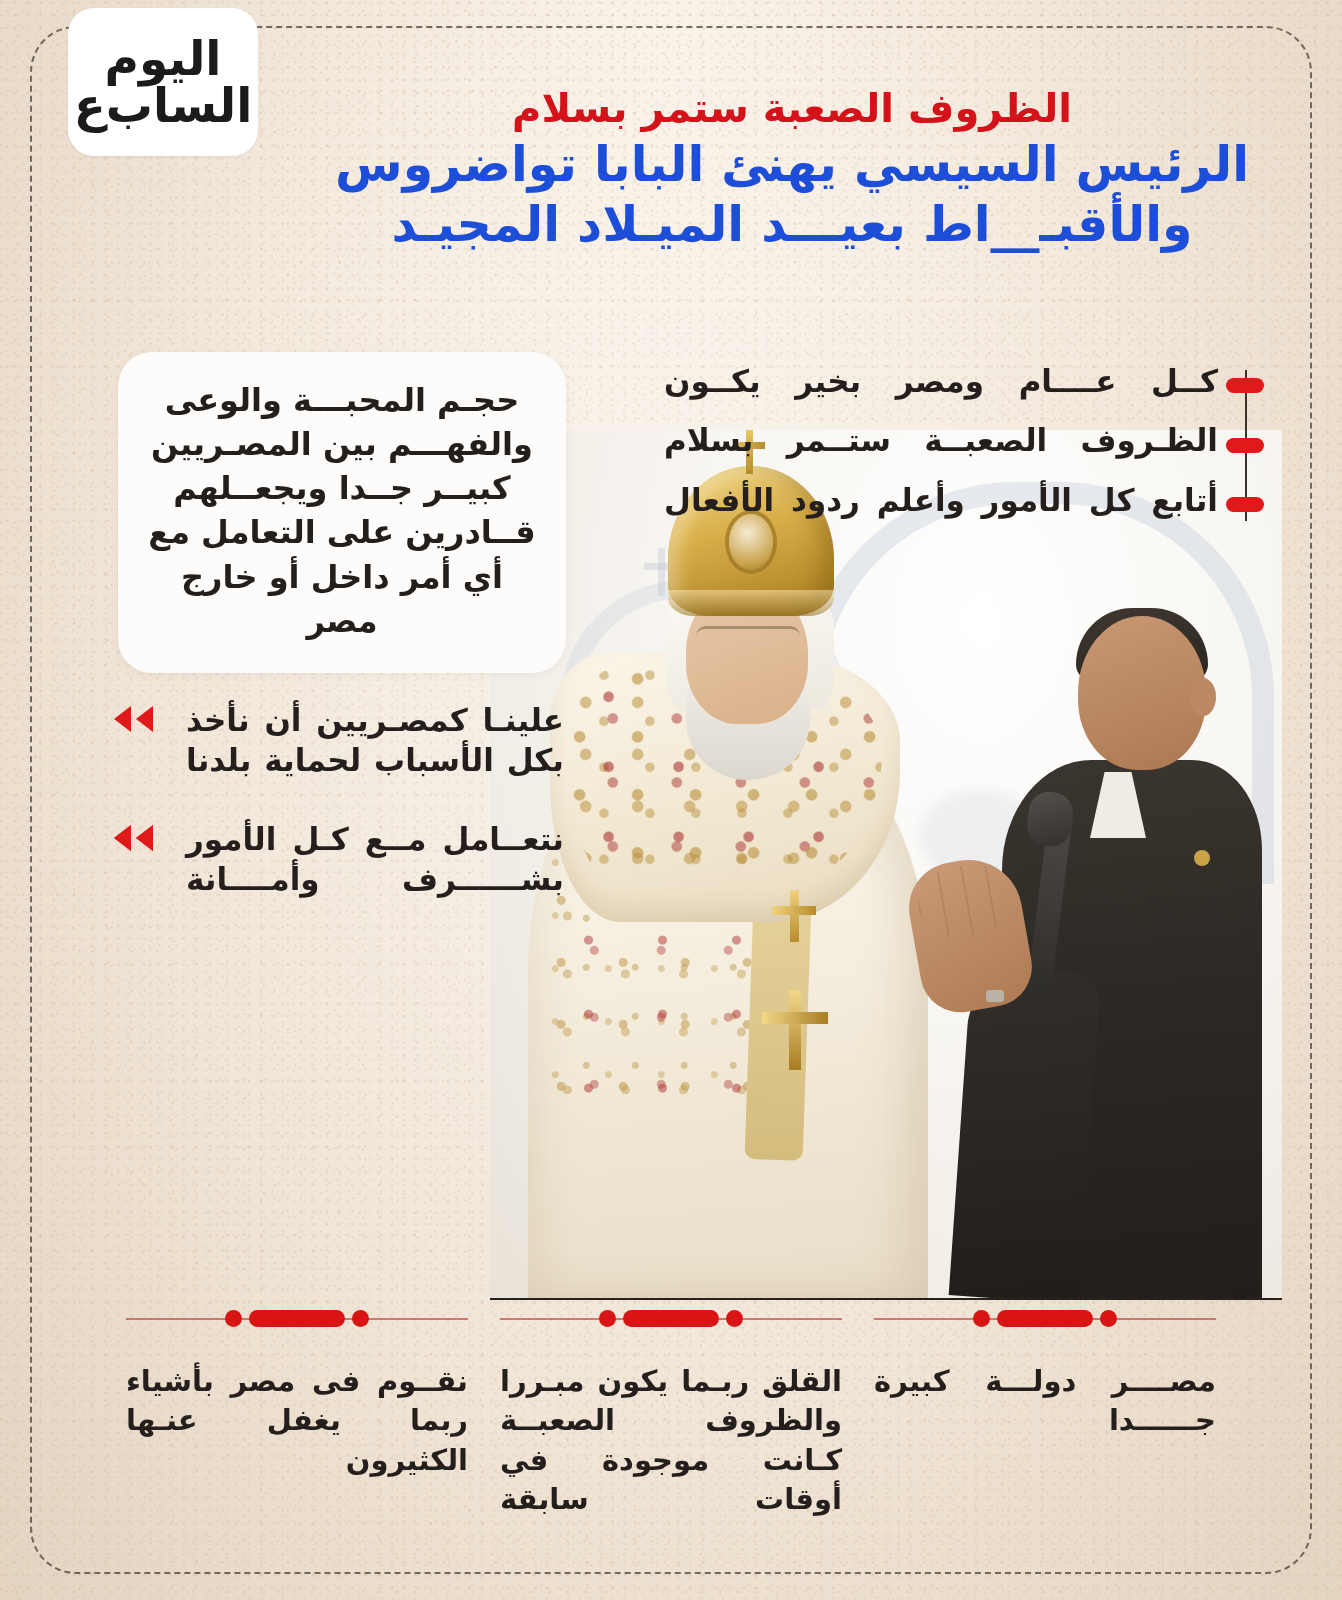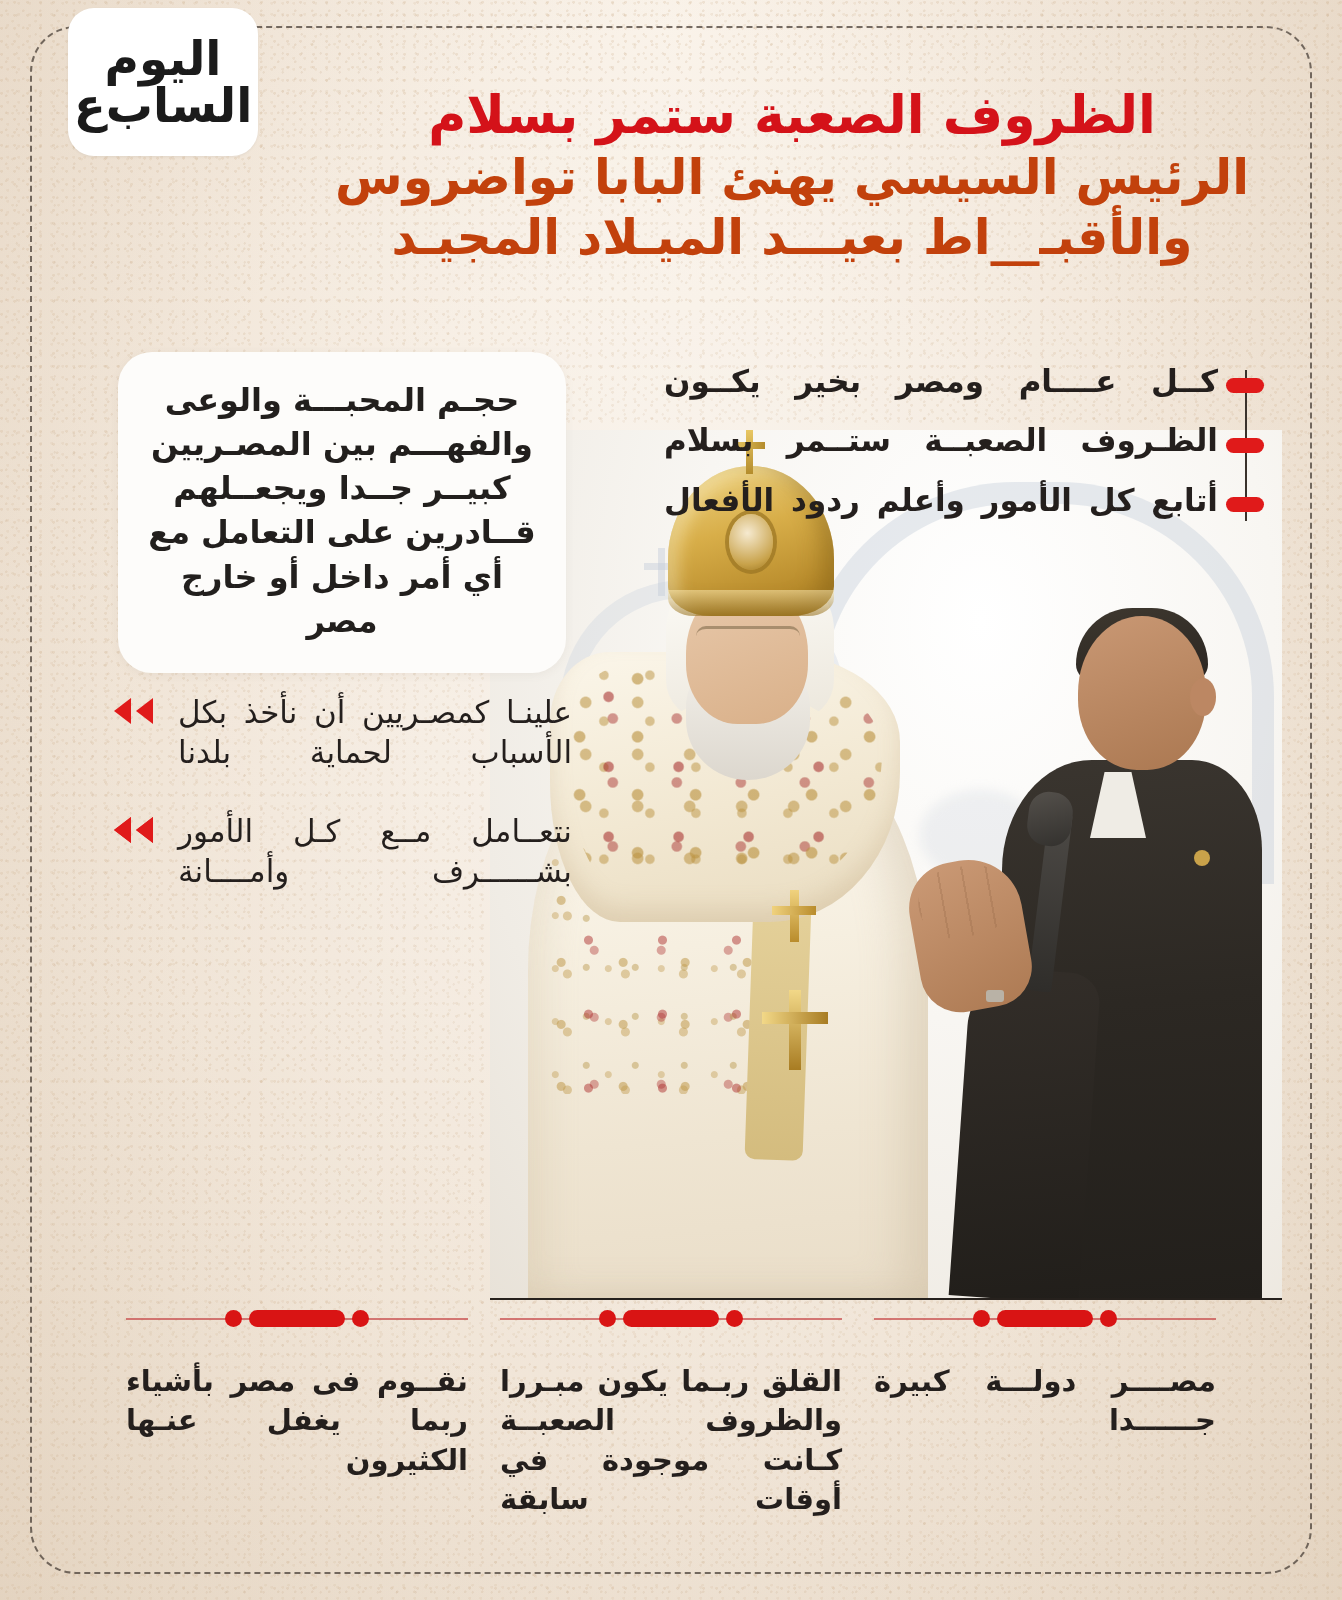--- a/index.html
+++ b/index.html
@@ -49,26 +49,26 @@
   .logo-line{display:flex;align-items:baseline;justify-content:center;line-height:.96;}
   .logo-w1{font-size:47px;font-weight:700;color:#1b1b1b;letter-spacing:-1px;}
   .logo-w2{font-size:47px;font-weight:700;color:#1b1b1b;letter-spacing:-1px;}
 
   
   .headline{
     position:absolute;right:70px;top:86px;width:960px;
     text-align:center;
   }
   .kicker{
-    font-size:52px;font-weight:800;color:#d41219;
+    font-size:40px;font-weight:800;color:#d41219;
     line-height:1.12;margin:0 0 4px 0;
     letter-spacing:-.5px;
   }
   .title{
-    font-size:49px;font-weight:800;color:#c2410c;
+    font-size:49px;font-weight:800;color:#1d4ed8;
     line-height:1.22;margin:0;
     letter-spacing:-.5px;
   }
 
   
   .photo{
     position:absolute;left:490px;top:430px;width:792px;height:868px;
     overflow:hidden;
     border-bottom:2px solid #26211d;
   }
@@ -307,22 +307,22 @@
   .arrowlist{
     position:absolute;left:108px;top:688px;width:468px;
   }
   .arrow-item{
     position:relative;
     padding-right:0;padding-left:66px;
     margin-bottom:38px;
   }
   .arrow-item:last-child{margin-bottom:0;}
   .arrow-item p{
-    margin:4px;
-    font-size:31px;font-weight:400;color:#241f1d;
+    margin:12px;
+    font-size:31px;font-weight:700;color:#241f1d;
     line-height:1.30;
     text-align:justify;
     text-align-last:justify;
     letter-spacing:-.3px;
   }
   .chevs{
     position:absolute;left:6px;top:6px;
     display:flex;gap:5px;
   }
   .chev{

